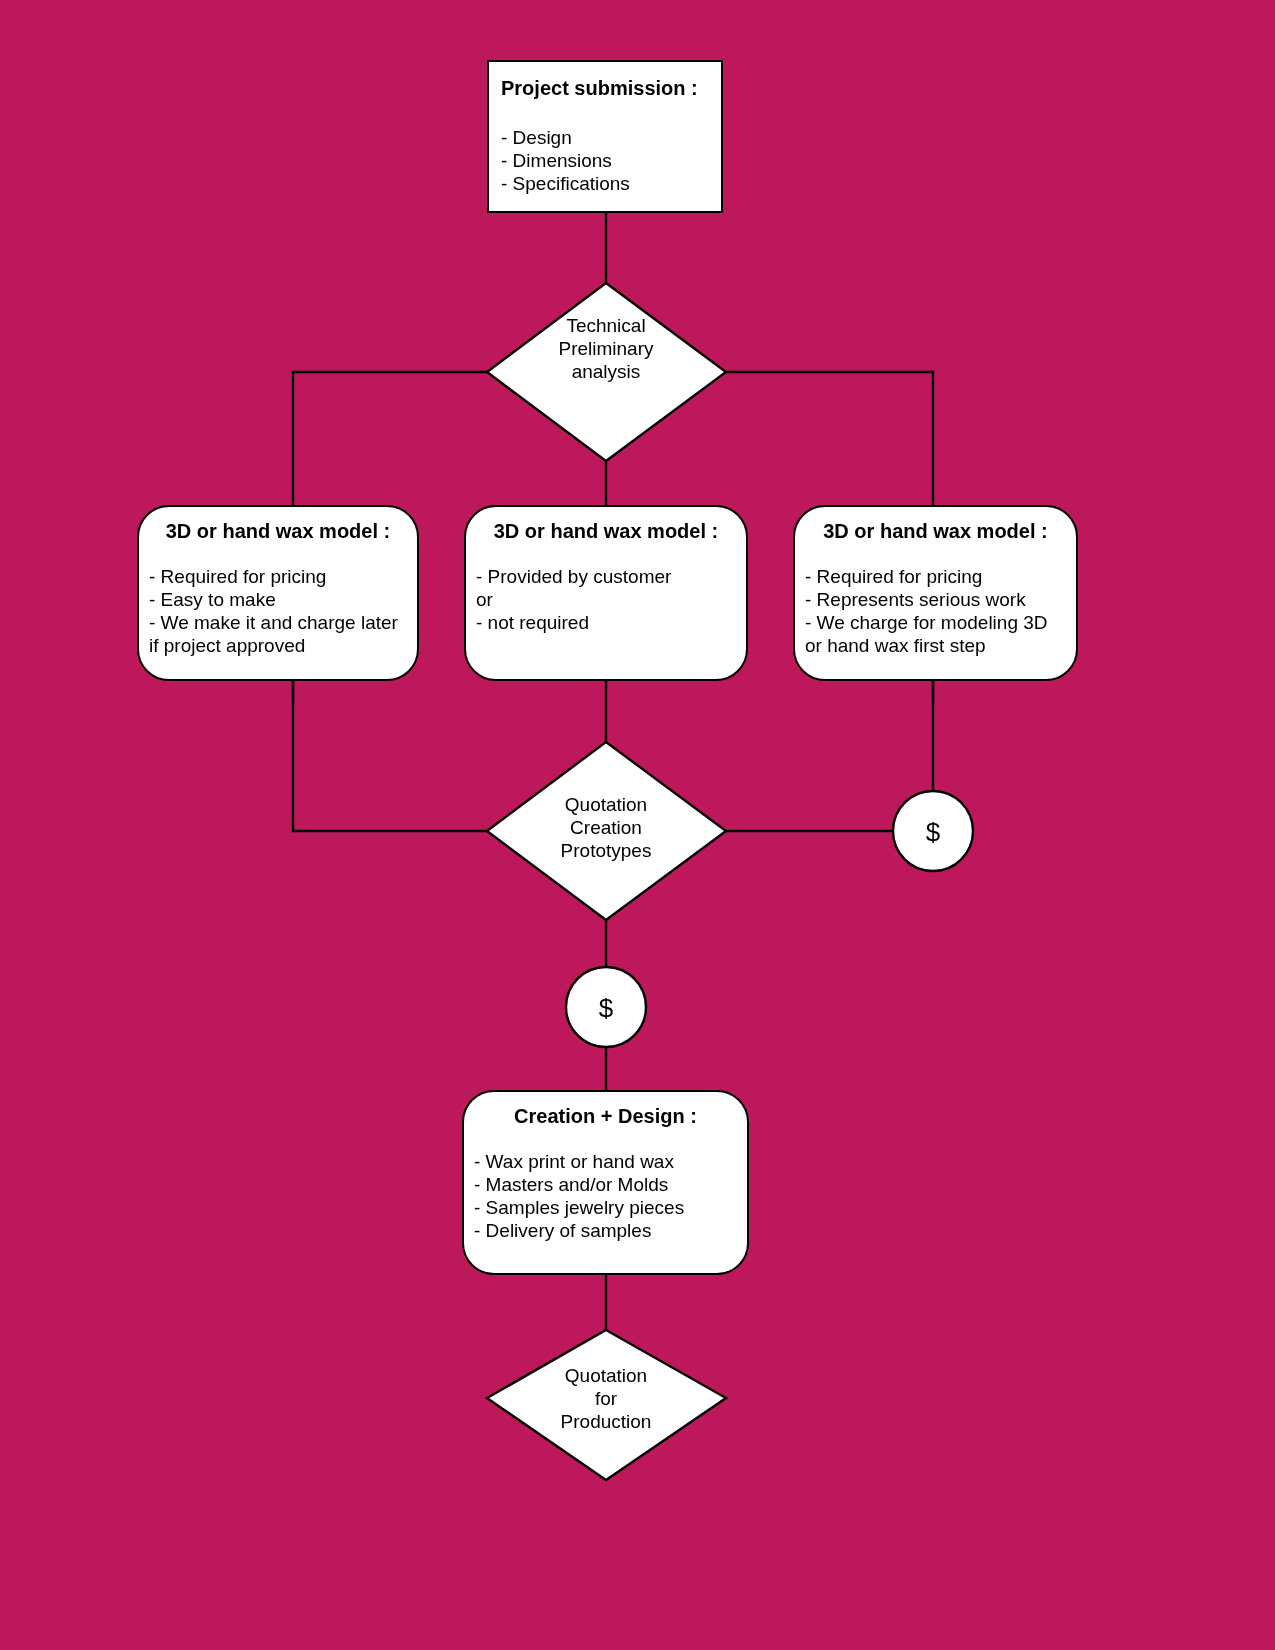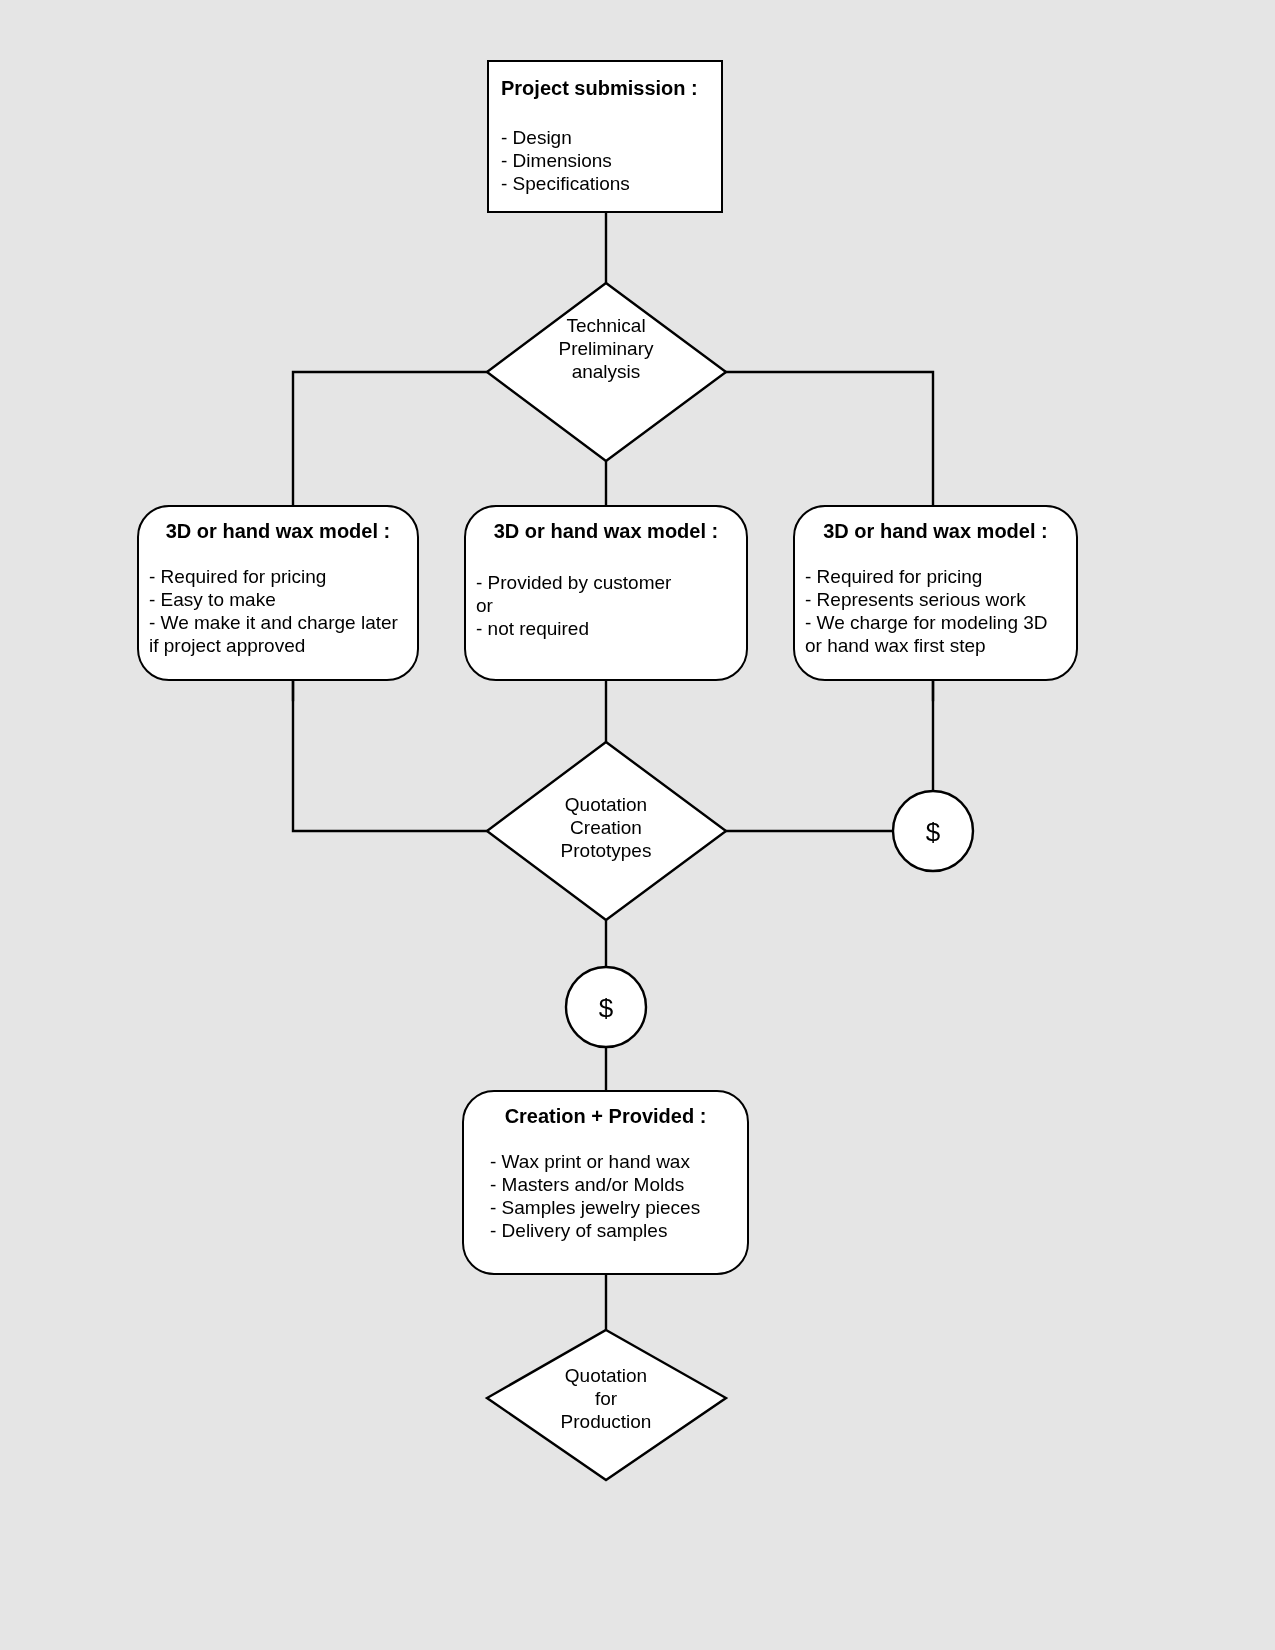--- a/index.html
+++ b/index.html
@@ -11,21 +11,21 @@
     width: 1275px;
     height: 1650px;
     font-family: "Liberation Sans", sans-serif;
     color: #000000;
     overflow: hidden;
   }
   #canvas {
     position: relative;
     width: 1275px;
     height: 1650px;
-    background: #e5e5e5;
+    background: #be185d;
   }
   svg#wires {
     position: absolute;
     top: 0;
     left: 0;
     width: 1275px;
     height: 1650px;
   }
 
   
@@ -141,21 +141,21 @@
   <div class="rounded-node" style="left:137px; top:505px; width:282px; height:176px; padding:12px 0 0 0;">
     <div class="node-title">3D or  hand wax model :</div>
     <div class="node-body" style="margin-top:22px; padding-left:10px;">- Required for pricing
 - Easy to make
 - We make it and charge later
 if project approved</div>
   </div>
 
   <div class="rounded-node" style="left:464px; top:505px; width:284px; height:176px; padding:12px 0 0 0;">
     <div class="node-title">3D or  hand wax model :</div>
-    <div class="node-body" style="margin-top:28px; padding-left:10px;">- Provided by customer
+    <div class="node-body" style="margin-top:22px; padding-left:10px;">- Provided by customer
 or
 - not required</div>
   </div>
 
   <div class="rounded-node" style="left:793px; top:505px; width:285px; height:176px; padding:12px 0 0 0;">
     <div class="node-title">3D or  hand wax model :</div>
     <div class="node-body" style="margin-top:22px; padding-left:10px;">- Required for pricing
 - Represents serious work
 - We charge for modeling 3D
 or hand wax first step</div>
@@ -163,22 +163,22 @@
 
   <div class="diamond-label" style="left:606px; top:827px;">Quotation
 Creation
 Prototypes</div>
 
   <div class="circle-label" style="left:933px; top:832px;">$</div>
 
   <div class="circle-label" style="left:606px; top:1008px;">$</div>
 
   <div class="rounded-node" style="left:462px; top:1090px; width:287px; height:185px; padding:12px 0 0 0;">
-    <div class="node-title">Creation + Provided :</div>
-    <div class="node-body" style="margin-top:22px; padding-left:26px;">- Wax print or hand wax
+    <div class="node-title">Creation + Design :</div>
+    <div class="node-body" style="margin-top:22px; padding-left:10px;">- Wax print or hand wax
 - Masters and/or Molds
 - Samples jewelry pieces
 - Delivery of samples</div>
   </div>
 
   <div class="diamond-label" style="left:606px; top:1398px;">Quotation
 for
 Production</div>
 
 </div>

